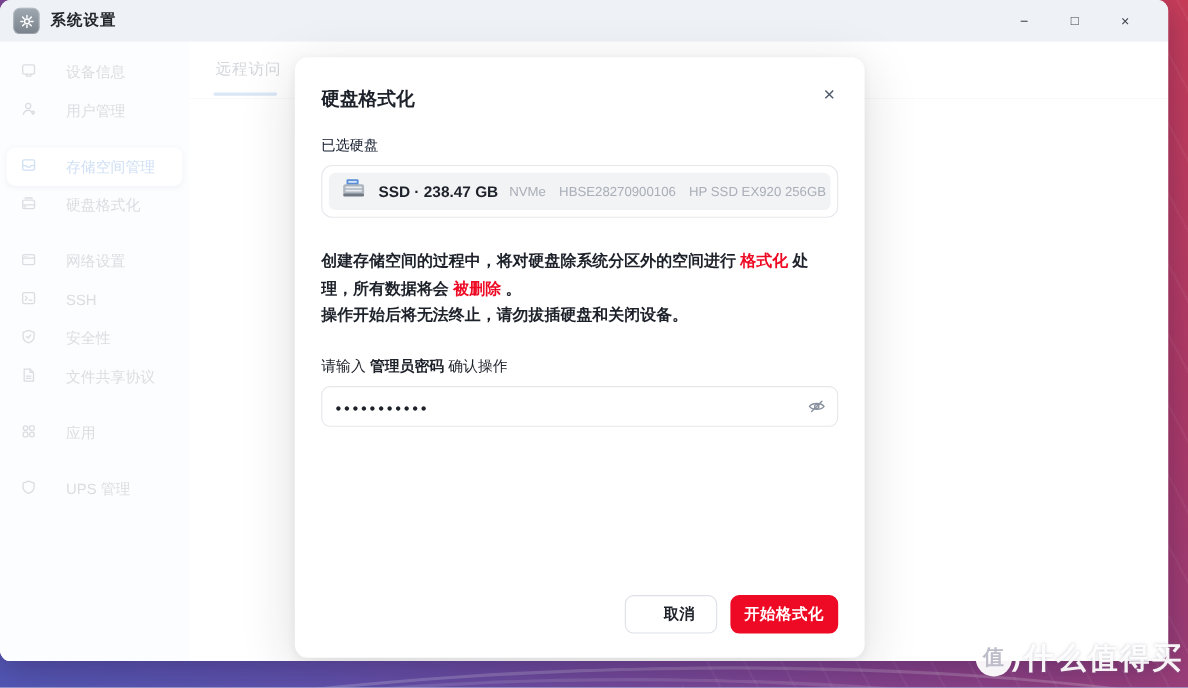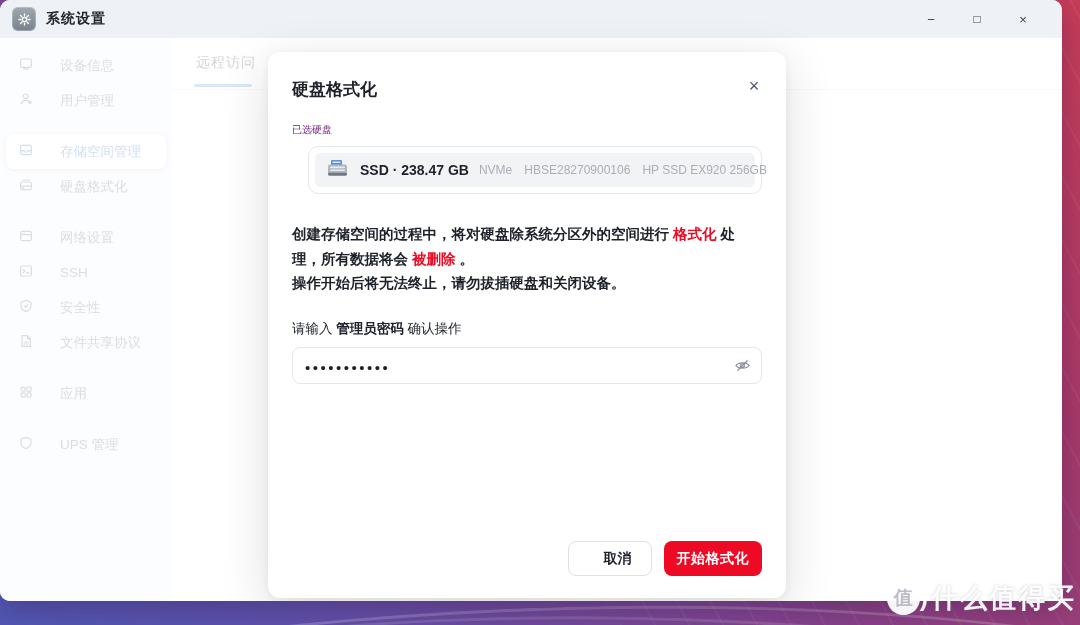--- a/index.html
+++ b/index.html
@@ -57,22 +57,22 @@
   .dim-overlay { position:absolute; top:38px; left:0; right:0; bottom:0; background:rgba(255,255,255,.5); }
 
   
   .modal { position:absolute; left:268px; top:52px; width:518px; height:546px;
     background:#fff; border-radius:12px; padding:26px 24px 22px;
     box-shadow:0 12px 48px rgba(31,35,41,.15), 0 2px 8px rgba(31,35,41,.06); }
   .modal-title { font-size:17px; font-weight:bold; color:#1d2129; }
   .modal-close { position:absolute; top:22px; right:20px; width:24px; height:24px;
     display:flex; align-items:center; justify-content:center;
     font-size:18px; color:#4e5969; line-height:1; }
-  .disk-label { margin-top:22px; font-size:10px; color:#701a75; }
-  .disk-box { margin-top:9px; border:1px solid #e5e7eb; border-radius:10px; padding:6px;margin-left:16px; }
+  .disk-label { margin-top:22px; font-size:13px; color:#0f172a; }
+  .disk-box { margin-top:9px; border:1px solid #e5e7eb; border-radius:10px; padding:6px; }
   .disk-inner { background:#f2f3f5; border-radius:6px; height:34px;
     display:flex; align-items:center; padding:0 10px; gap:10px; }
   .disk-name { font-size:14px; font-weight:bold; color:#1d2129; white-space:nowrap; }
   .disk-specs { display:flex; gap:12px; font-size:12px; color:#a9aeb8; white-space:nowrap;text-align:right; }
   .warning { margin-top:28px; font-size:14.5px; font-weight:bold; color:#1d2129; line-height:1.7; }
   .warning .red { color:#ee0a24;text-align:center; }
   .pwd-label { margin-top:24px; font-size:13.5px; color:#1d2129; }
   .pwd-label b { font-weight:bold; }
   .pwd-wrap { margin-top:9px; position:relative; }
   .pwd-input { width:100%; height:37px; border:1px solid #e5e7eb; border-radius:8px;

